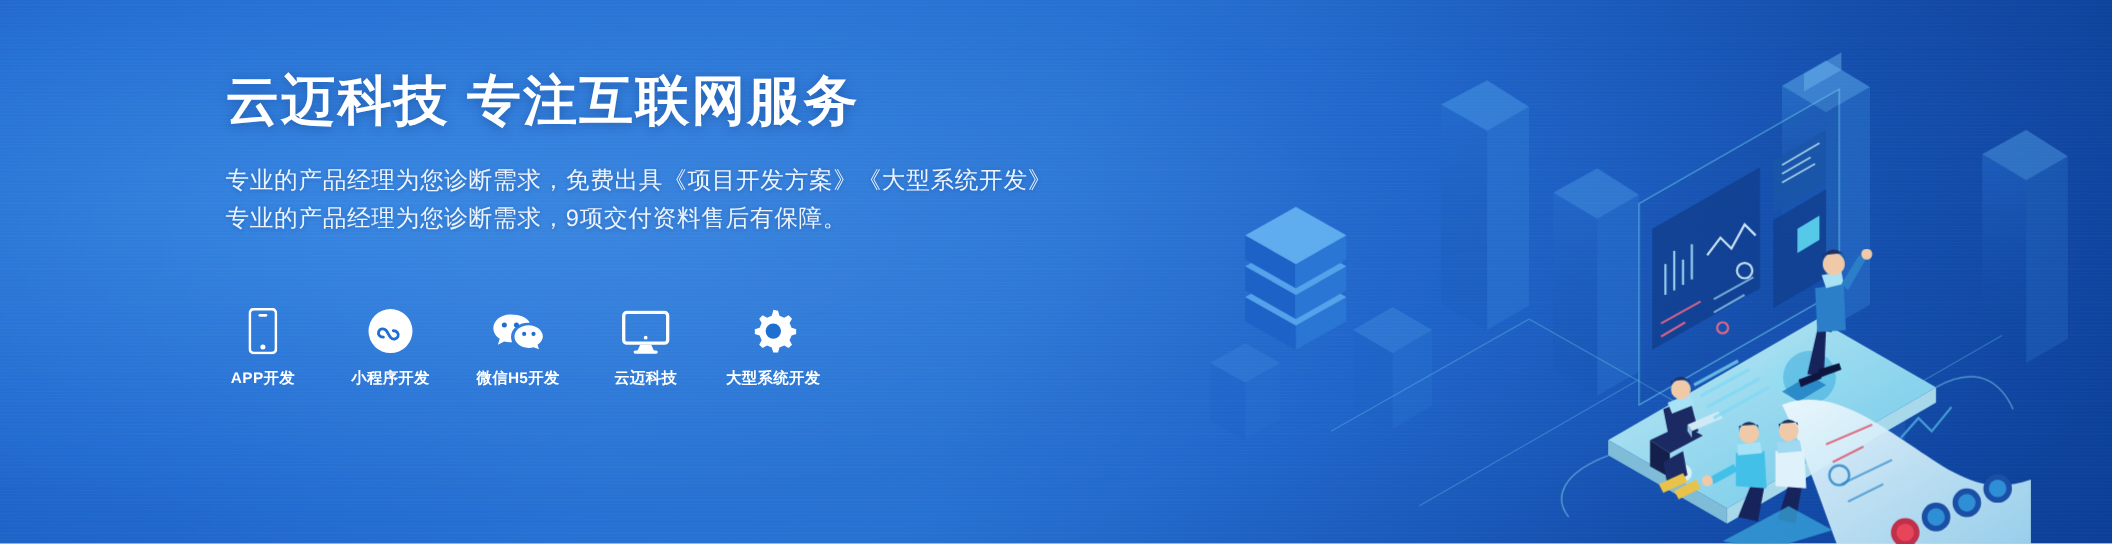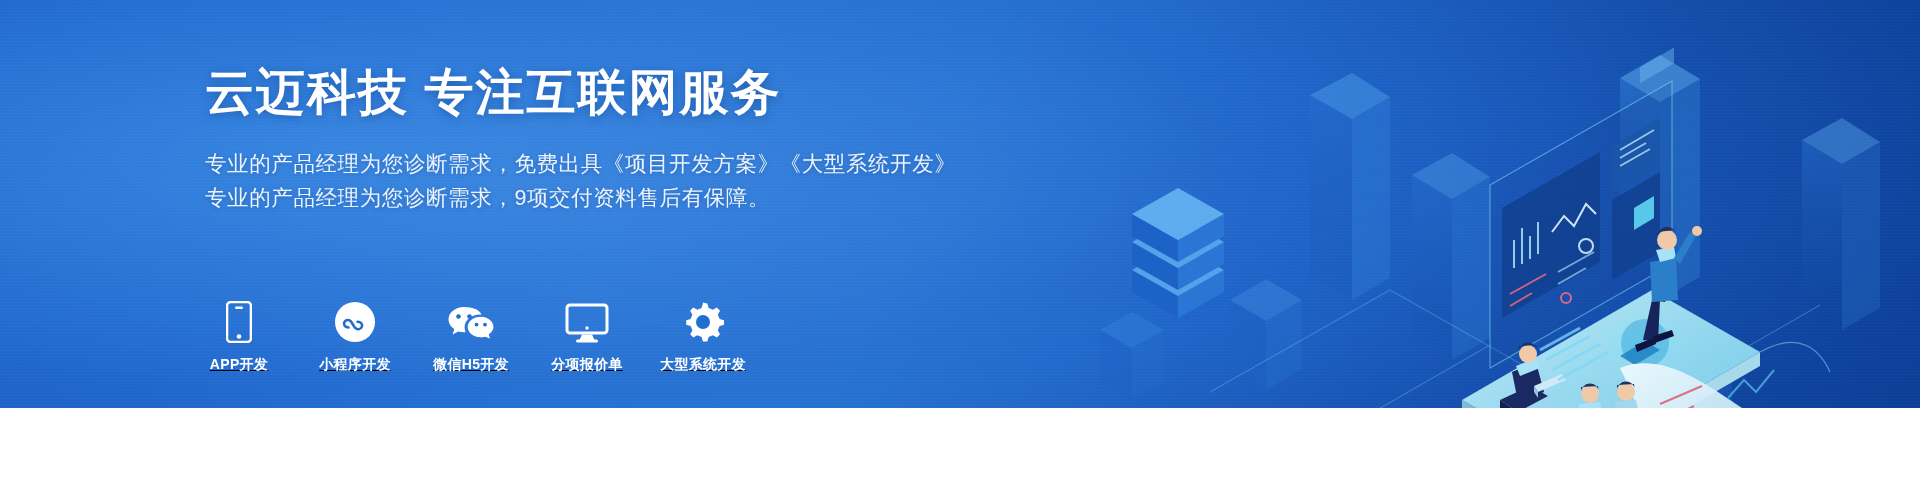--- a/index.html
+++ b/index.html
@@ -4,21 +4,21 @@
 <title>Banner</title>
 <style>
   * { margin:0; padding:0; box-sizing:border-box; }
   html, body {
     width:1920px; height:500px;
     overflow:hidden;
     font-family:"Liberation Sans","DejaVu Sans",sans-serif;
   }
   #banner {
     position:relative;
-    width:1920px; height:408px;
+    width:1920px; height:494px;
     overflow:hidden;
     background:
       radial-gradient(120% 150% at 18% 38%, rgba(48,130,224,0.95) 0%, rgba(34,104,206,0.55) 38%, rgba(20,72,180,0.0) 72%),
       linear-gradient(113deg, #1d63c9 0%, #1f6ad0 16%, #2a7ad8 34%, #2a7ad5 48%, #1d62c6 64%, #1551b4 80%, #0f47a8 100%);
   }
   
   #texture {
     position:absolute; inset:0;
     background-image:repeating-linear-gradient(
         0deg, rgba(255,255,255,0.030) 0px, rgba(255,255,255,0.030) 1px,
@@ -52,25 +52,24 @@
     line-height:34px;
     letter-spacing:.6px;
     white-space:nowrap;
     text-shadow:0 1px 4px rgba(4,36,96,.25);
   }
   #sub-wrap { margin-top:24px; }
 
   
   #services {
     position:absolute;
-    left:200px; top:299px;
+    left:200px; top:278px;
     display:flex;
     align-items:flex-start;
     gap:38px;
-    text-decoration:underline;
   }
   .svc {
     display:flex;
     flex-direction:column;
     align-items:center;
     width:78px;
     cursor:pointer;
   }
   .svc-ico {
     height:44px;
@@ -368,21 +367,21 @@
 
     <div class="svc">
       <span class="svc-ico">
         <svg width="44" height="40" viewBox="0 0 44 40">
           <rect x="2" y="2" width="40" height="28" rx="3" ry="3" fill="none" stroke="#fff" stroke-width="3"></rect>
           <circle cx="22" cy="25" r="1.7" fill="#fff"></circle>
           <path d="M14 38 L30 38 L27 31.5 L17 31.5 Z" fill="#fff"></path>
           <rect x="11" y="36.6" width="22" height="3" rx="1.5" fill="#fff"></rect>
         </svg>
       </span>
-      <span class="svc-lbl">分项报价单</span>
+      <span class="svc-lbl">云迈科技</span>
     </div>
 
     <div class="svc">
       <span class="svc-ico">
         <svg width="42" height="42" viewBox="0 0 42 42">
           <path d="M21 1.5 l4.3 1.1 l1.3 4.4 l4.3 1.8 l4 -2.2 l3.1 3.1 l-2.2 4 l1.8 4.3 l4.4 1.3 l0 4.4 l-4.4 1.3 l-1.8 4.3 l2.2 4 l-3.1 3.1 l-4 -2.2 l-4.3 1.8 l-1.3 4.4 l-4.4 0 l-1.3 -4.4 l-4.3 -1.8 l-4 2.2 l-3.1 -3.1 l2.2 -4 l-1.8 -4.3 l-4.4 -1.3 l0 -4.4 l4.4 -1.3 l1.8 -4.3 l-2.2 -4 l3.1 -3.1 l4 2.2 l4.3 -1.8 l1.3 -4.4 Z" fill="#fff"></path>
           <circle cx="21" cy="21" r="7" fill="#1f6fd0"></circle>
         </svg>
       </span>
       <span class="svc-lbl">大型系统开发</span>

